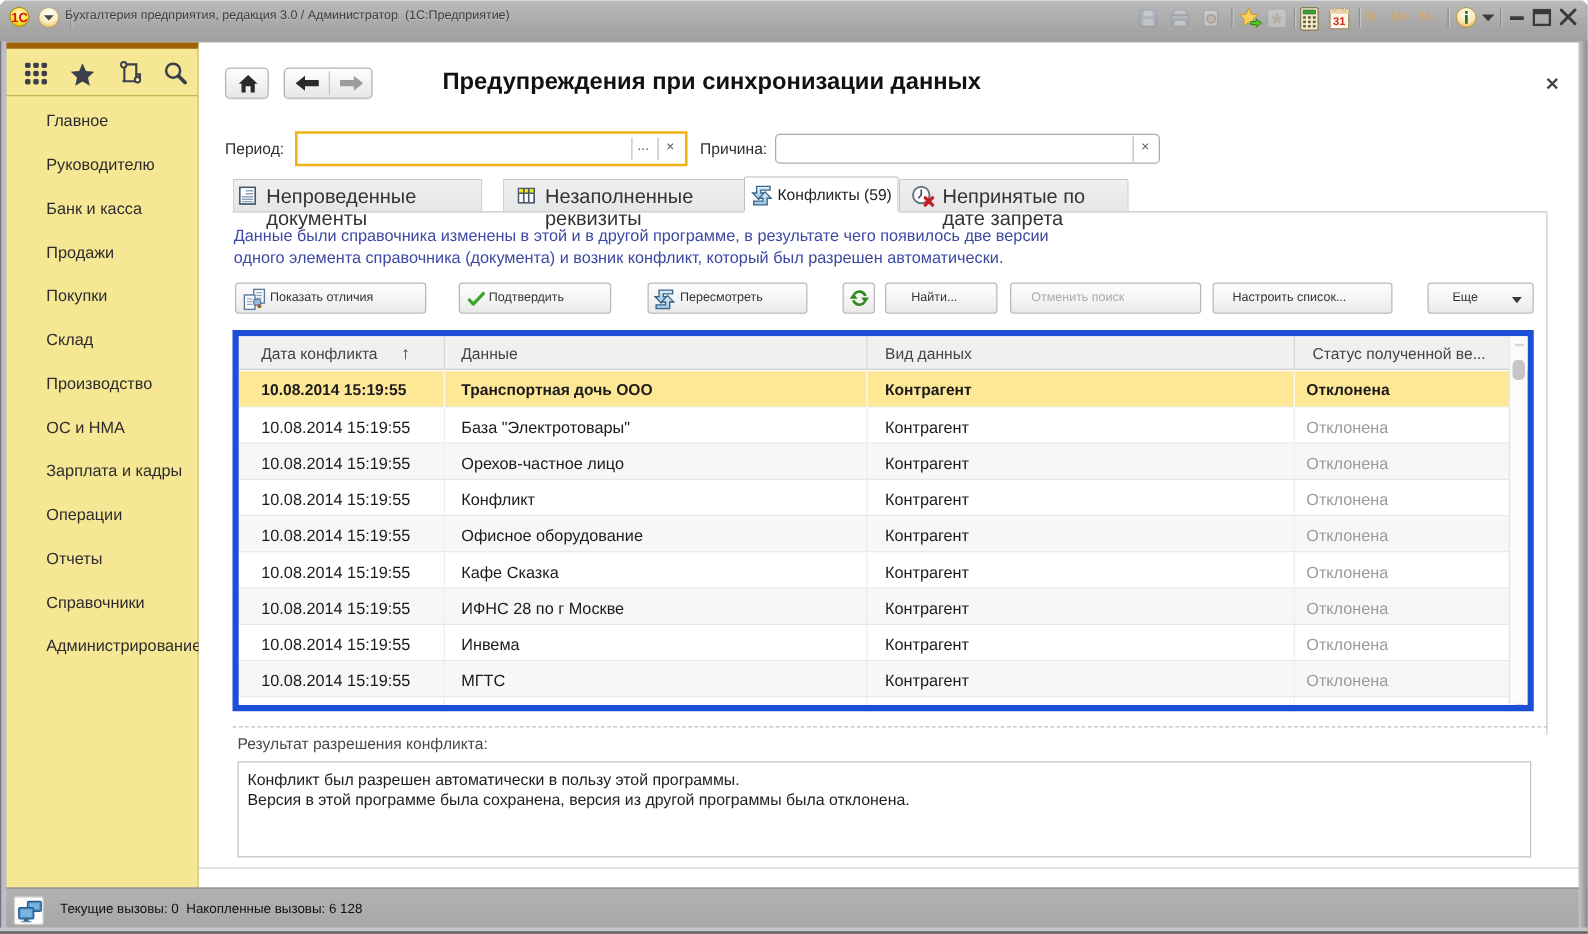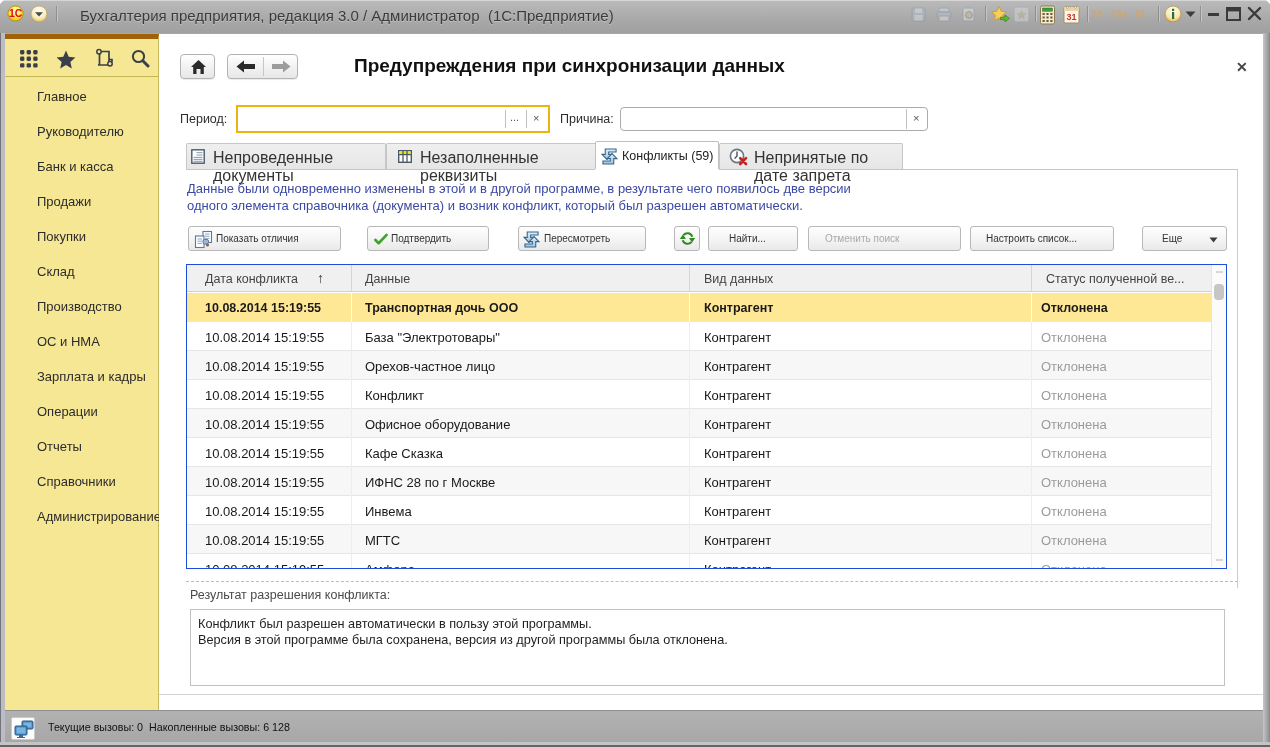--- a/index.html
+++ b/index.html
@@ -4,21 +4,21 @@
 <style>
 * { margin:0; padding:0; box-sizing:border-box; }
 html,body { width:1270px; height:747px; overflow:hidden; font-family:"Liberation Sans", sans-serif; }
 #win { position:absolute; left:0; top:0; width:1270px; height:747px; background:#a8a8a8; }
 .abs { position:absolute; }
 
 
 #titlebar { position:absolute; left:0; top:0; width:1270px; height:33px;
   background:linear-gradient(#bababa, #a8a8a8 60%, #a0a0a0);
   border-top:1px solid #d6d6d6; }
-#titletext { position:absolute; left:80px; top:6px; font-size:15px; color:#3b3b3b;
+#titletext { position:absolute; left:52px; top:6px; font-size:10px; color:#3b3b3b;
   text-shadow:0 1px 0 rgba(255,255,255,0.3); }
 .tsep { position:absolute; top:5px; width:1px; height:16px; background:#8f8f8f; box-shadow:1px 0 0 #c4c4c4; }
 
 
 #sidebar { position:absolute; left:5px; top:34px; width:154px; height:676px;
   background:#f6e794; border-right:1px solid #c9ba5d; border-top:5px solid #a16207; }
 #iconbar { position:absolute; left:0; top:0; width:153px; height:38px; border-bottom:1px solid #c5b654; }
 .menuitem { position:absolute; left:32px; font-size:13px; color:#2c2c2c; }
 
 
@@ -53,21 +53,21 @@
 
 .infotext { position:absolute; left:187px; font-size:13px; color:#3b49a3; }
 
 
 .btn { position:absolute; top:226px; height:25px; border:1px solid #b8b8b8; border-radius:3px;
   background:linear-gradient(#fefefe,#f4f4f4 55%,#e9e9e9); font-size:10px; color:#333; }
 .btn .bt { position:absolute; top:6px; white-space:nowrap; }
 
 
 #table { position:absolute; left:186px; top:264px; width:1041px; height:305px;
-  border:1px solid #1d4ed8; background:#fff; overflow:hidden;text-align:right; }
+  border:5px solid #1d4ed8; background:#fff; overflow:hidden;text-align:right; }
 #thead { position:absolute; left:0; top:0; width:1039px; height:27px; background:#f0f0f0;
   border-bottom:1px solid #d0d0d0; }
 .th { position:absolute; top:7px; font-size:12.5px; color:#444; }
 .row { position:absolute; left:0; width:1025px; height:29px; border-bottom:1px solid #e6e6e6; font-size:13px; }
 .cell { position:absolute; top:8px; white-space:nowrap; }
 .cd { left:18px; color:#1a1a1a; }
 .cn { left:178px; color:#1a1a1a; }
 .cv { left:517px; color:#1a1a1a; }
 .cs { left:854px; color:#9b9b9b; }
 .vline { position:absolute; top:0; width:1px; height:29px; background:#ededed; }
@@ -286,21 +286,21 @@
       <g stroke="#8fa3b8" stroke-width="1.1">
         <line x1="5.5" y1="3.6" x2="11.5" y2="3.6"></line>
           <line x1="5.5" y1="6" x2="11.5" y2="6"></line>
         <line x1="2.5" y1="8.4" x2="11.5" y2="8.4"></line>
           <line x1="2.5" y1="10.4" x2="11.5" y2="10.4"></line>
           <line x1="2.5" y1="12.3" x2="11.5" y2="12.3"></line>
       </g>
     </svg>
     <div class="ttxt" style="left:26px">Непроведенные документы</div>
   </div>
-  <div class="tab" style="left:386px;width:231px">
+  <div class="tab" style="left:402px;width:231px">
     <svg class="abs" style="left:11px;top:6px" width="14" height="13" viewBox="0 0 14 13">
       <rect x="0.7" y="0.7" width="12.6" height="11.6" fill="#fff" stroke="#4a5a68" stroke-width="1.4"></rect>
       <rect x="1.4" y="1.4" width="11.2" height="3.2" fill="#f2e818"></rect>
       <line x1="5" y1="1" x2="5" y2="12" stroke="#4a5a68" stroke-width="1.3"></line>
       <line x1="9" y1="1" x2="9" y2="12" stroke="#4a5a68" stroke-width="1.3"></line>
       <line x1="1" y1="4.6" x2="13" y2="4.6" stroke="#4a5a68" stroke-width="1.3"></line>
     </svg>
     <div class="ttxt" style="left:33px">Незаполненные реквизиты</div>
   </div>
   <div id="tab-active">
@@ -321,21 +321,21 @@
       <circle cx="8" cy="8" r="6.6" fill="#fdfdfd" stroke="#6a7684" stroke-width="1.6"></circle>
       <path d="M8 3.6 L8 8 L5.6 10.6" stroke="#3a4754" stroke-width="1.3" fill="none"></path>
       <path d="M11.2 10.2 L17 16 M17 10.2 L11.2 16" stroke="#c82020" stroke-width="2.6" stroke-linecap="round"></path>
     </svg>
     <div class="ttxt" style="left:34px">Непринятые по дате запрета</div>
   </div>
   <div id="tabline"></div>
   <div class="abs" style="left:595px;top:169px;width:124px;height:2px;background:#fff;z-index:4"></div>
   <div id="panelright"></div>
 
-  <div class="infotext" style="top:181px">Данные были одновременно изменены в этой и в другой программе, в результате чего появилось две версии</div>
+  <div class="infotext" style="top:181px">Данные были справочника изменены в этой и в другой программе, в результате чего появилось две версии</div>
   <div class="infotext" style="top:198px">одного элемента справочника (документа) и возник конфликт, который был разрешен автоматически.</div>
 
   <div class="btn" style="left:188px;width:153px">
     <svg class="abs" style="left:5px;top:3px" width="19" height="19" viewBox="0 0 19 19">
       <rect x="9" y="1.5" width="8.5" height="11" fill="#fdfeff" stroke="#5a7a9a" stroke-width="1.1"></rect>
       <g stroke="#8fa8c0" stroke-width="1">
           <line x1="11" y1="4" x2="15.5" y2="4"></line>
           <line x1="11" y1="6.2" x2="15.5" y2="6.2"></line>
           <line x1="11" y1="8.4" x2="15.5" y2="8.4"></line>
         </g>

